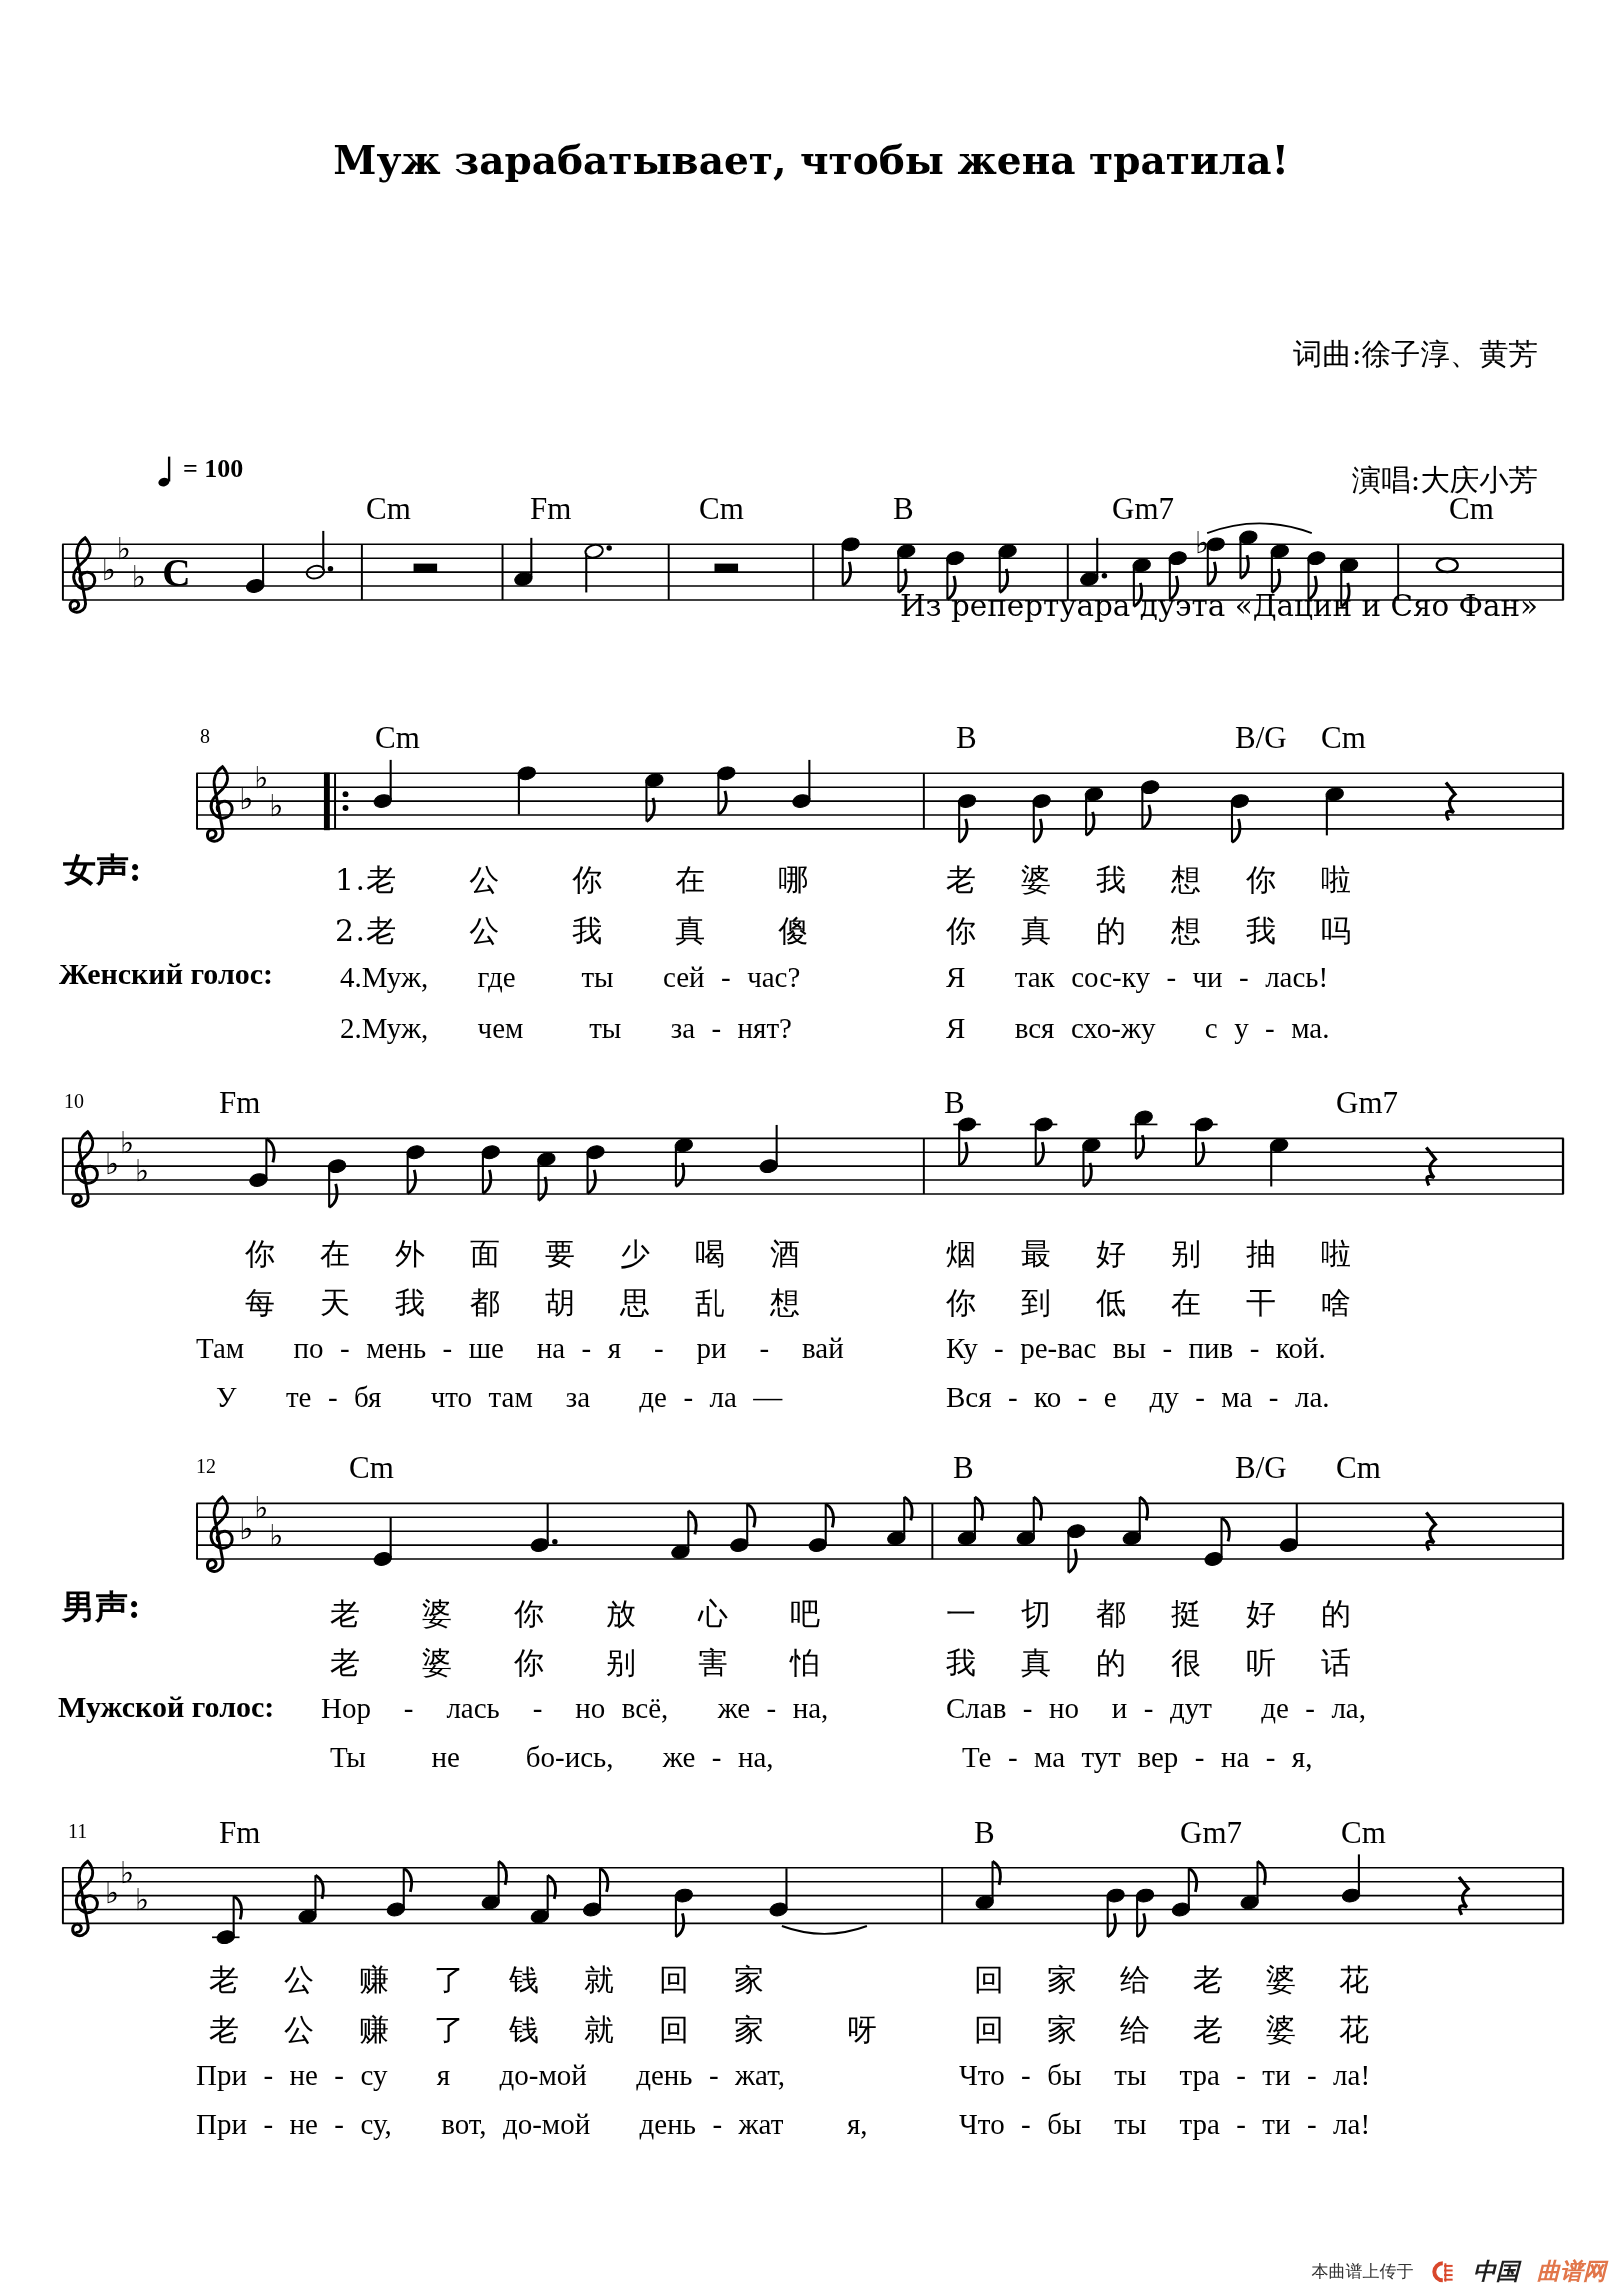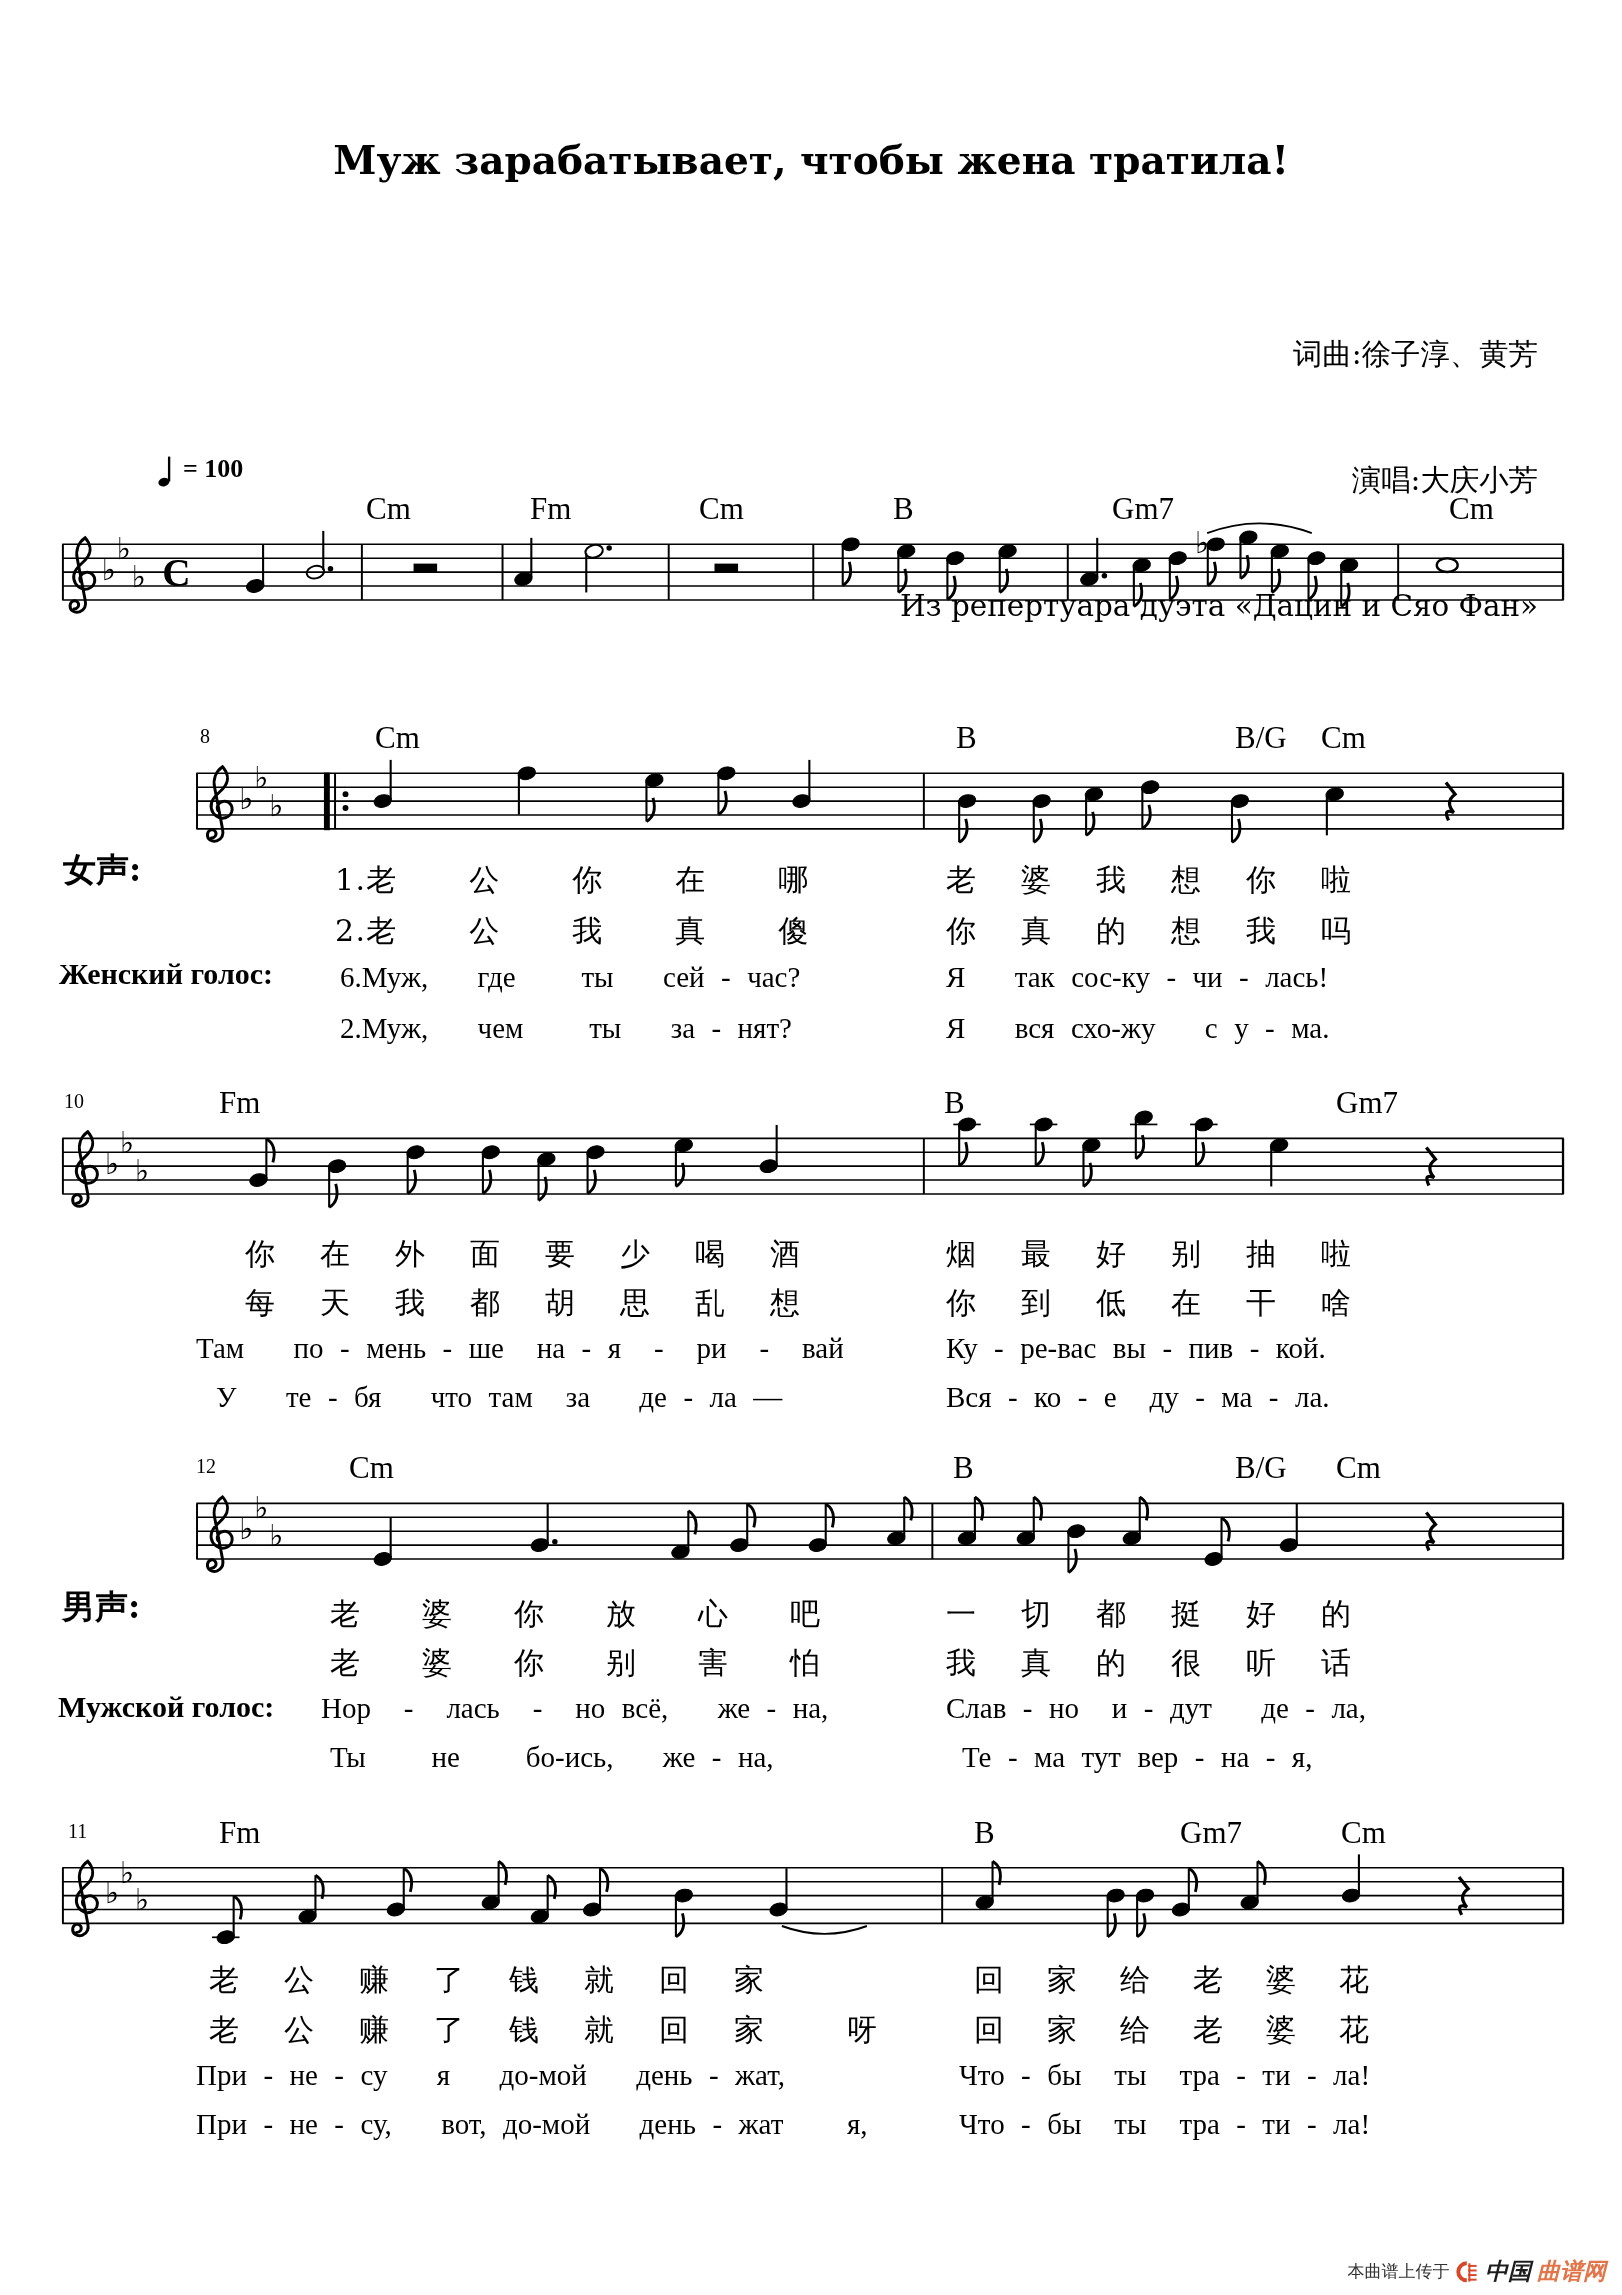--- a/index.html
+++ b/index.html
@@ -15,21 +15,21 @@
   .mnum{position:absolute;font-size:20px;font-family:"Liberation Serif","DejaVu Serif",serif;}
   .vl-cn{position:absolute;font-size:33px;font-weight:bold;white-space:pre;}
   .vl-ru{position:absolute;font-size:30px;font-weight:bold;white-space:pre;font-family:"Liberation Serif",serif;}
   .zh{position:absolute;font-size:30px;white-space:pre;}
   .ru{position:absolute;font-size:29px;white-space:pre;word-spacing:9.2px;font-family:"Liberation Serif",serif;}
   .pfx{letter-spacing:1.3px;}
   #score-svg{position:absolute;left:0;top:0;}
   .flat{font-family:"DejaVu Sans",sans-serif;font-size:46px;}
   .timesig{font-family:"Liberation Serif",serif;font-size:60px;font-weight:bold;}
   #footer{position:absolute;left:0;top:2256px;width:1606px;display:flex;justify-content:flex-end;
-          align-items:center;gap:6px;}
+          align-items:center;gap:18px;}
   #footer .up{font-size:17px;color:#333;font-family:"DejaVu Sans",sans-serif;}
   .brand-cn{font-size:23px;font-weight:bold;font-style:italic;color:#1d1d1d;font-family:"DejaVu Sans",sans-serif;}
   .brand-site{font-size:23px;font-weight:bold;font-style:italic;font-family:"DejaVu Sans",sans-serif;}
 </style>
 </head>
 <body>
 
 <div id="page">
   <div id="subtitle" class="abs">Муж зарабатывает, чтобы жена тратила!</div>
 
@@ -333,21 +333,21 @@
       <span class="chord" style="left: 1449px; top: 491px;">Cm</span>
       <span class="chord" style="left: 375px; top: 720px;">Cm</span>
       <span class="chord" style="left: 956px; top: 720px;">B</span>
       <span class="chord" style="left: 1235px; top: 720px;">B/G</span>
       <span class="chord" style="left: 1321px; top: 720px;">Cm</span>
       <span class="mnum" style="left: 200px; top: 725px;">8</span>
       <span class="zh" style="left: 335px; top: 860px;"><span class="pfx">1.</span><span style="letter-spacing: 73px;">老公你在哪</span></span>
       <span class="zh" style="left: 946px; top: 860px;"><span style="letter-spacing: 45px;">老婆我想你啦</span></span>
       <span class="zh" style="left: 335px; top: 911px; text-align: center;"><span class="pfx">2.</span><span style="letter-spacing: 73px;">老公我真傻</span></span>
       <span class="zh" style="left: 946px; top: 911px;"><span style="letter-spacing: 45px;">你真的想我吗</span></span>
-      <span class="ru" style="left: 340px; top: 961px;"><span>6.Муж,   где    ты   сей - час?</span></span>
+      <span class="ru" style="left: 340px; top: 961px;"><span>4.Муж,   где    ты   сей - час?</span></span>
       <span class="ru" style="left: 946px; top: 961px;"><span>Я   так сос-ку - чи - лась!</span></span>
       <span class="ru" style="left: 340px; top: 1012px;"><span>2.Муж,   чем    ты   за - нят?</span></span>
       <span class="ru" style="left: 946px; top: 1012px;"><span>Я   вся схо-жу   с у - ма.</span></span>
       <span class="chord" style="left: 219px; top: 1085px;">Fm</span>
       <span class="chord" style="left: 944px; top: 1085px;">B</span>
       <span class="chord" style="left: 1336px; top: 1085px;">Gm7</span>
       <span class="mnum" style="left: 64px; top: 1090px;">10</span>
       <span class="zh" style="left: 245px; top: 1234px;"><span style="letter-spacing: 45px;">你在外面要少喝酒</span></span>
       <span class="zh" style="left: 946px; top: 1234px;"><span style="letter-spacing: 45px;">烟最好别抽啦</span></span>
       <span class="zh" style="left: 245px; top: 1283px;"><span style="letter-spacing: 45px;">每天我都胡思乱想</span></span>

